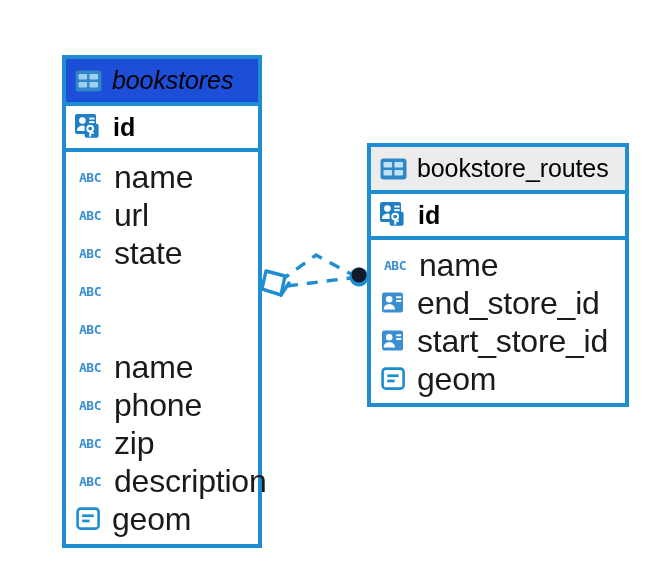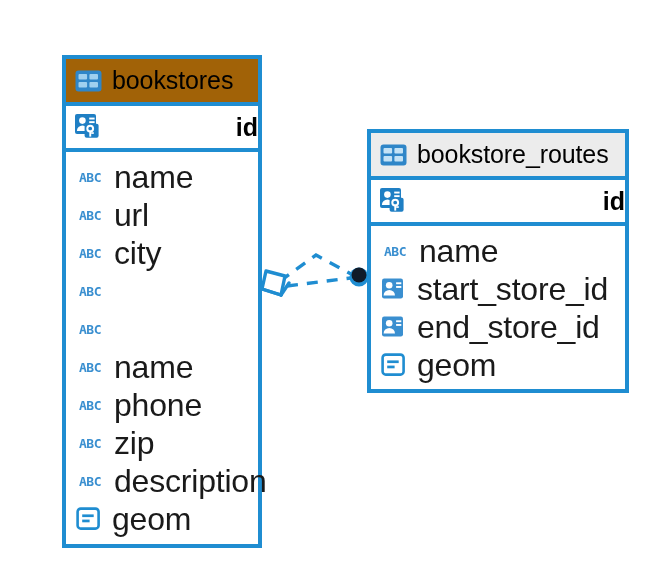--- a/index.html
+++ b/index.html
@@ -27,39 +27,38 @@
     background: #ffffff;
   }
   .entity-header {
     display: flex;
     align-items: center;
     box-sizing: border-box;
     height: 47px;
     padding-left: 9px;
     border-bottom: 4px solid #1f8dd1;
   }
-  .entity-header.selected { background: #a16207; }
+  .entity-header.selected { background: #1d4ed8; font-style: italic; }
   .entity-header.normal   { background: #ececec; }
   .entity-title {
     font-size: 25px;
     color: #000000;
     margin-left: 10px;
     white-space: nowrap;
     letter-spacing: -0.1px;
   }
 
   .pk-row {
     display: flex;
     align-items: center;
     box-sizing: border-box;
     height: 46px;
     padding-left: 9px;
     border-bottom: 4px solid #1f8dd1;
     background: #ffffff;
-    justify-content: space-between;
   }
   .pk-label {
     font-size: 25px;
     font-weight: bold;
     color: #000000;
     margin-left: 10px;
     white-space: nowrap;
   }
 
   .fields { padding: 6px 0 7px 0; }
@@ -174,21 +173,21 @@
       <div class="field-row">
         <span class="icon icon-abc">
             <span class="abc-text">ABC</span>
           </span>
         <span class="field-label">url</span>
       </div>
       <div class="field-row">
         <span class="icon icon-abc">
             <span class="abc-text">ABC</span>
           </span>
-        <span class="field-label">city</span>
+        <span class="field-label">state</span>
       </div>
       <div class="field-row">
         <span class="icon icon-abc">
             <span class="abc-text">ABC</span>
           </span>
       </div>
       <div class="field-row">
         <span class="icon icon-abc">
             <span class="abc-text">ABC</span>
           </span>
@@ -223,21 +222,21 @@
             <rect x="1.6" y="1.6" width="21" height="20" rx="3.2" fill="#ffffff" stroke="#1f8dd1" stroke-width="2.6"></rect>
             <rect x="6.2" y="7.4" width="11.5" height="2.7" fill="#1f8dd1"></rect>
             <rect x="6.2" y="12.6" width="7.4" height="2.7" fill="#1f8dd1"></rect>
           </svg>
         </span>
         <span class="field-label">geom</span>
       </div>
     </div>
   </div>
 
-  <div class="entity" style="left:367px; top:129px; width:262px; height:264px;">
+  <div class="entity" style="left:367px; top:143px; width:262px; height:264px;">
 
     <div class="entity-header normal">
       <span class="icon">
         <svg width="27" height="22" viewBox="0 0 27 22" xmlns="http://www.w3.org/2000/svg">
           <rect x="0.5" y="0.5" width="26" height="21" rx="3" fill="#2f86c8"></rect>
           <rect x="3.5" y="4" width="8.6" height="5.6" rx="1" fill="#c3e2f6"></rect>
           <rect x="14.4" y="4" width="8.6" height="5.6" rx="1" fill="#c3e2f6"></rect>
           <rect x="3.5" y="12" width="8.6" height="5.6" rx="1" fill="#c3e2f6"></rect>
           <rect x="14.4" y="12" width="8.6" height="5.6" rx="1" fill="#c3e2f6"></rect>
         </svg>
@@ -272,33 +271,33 @@
       <div class="field-row">
         <span class="icon">
           <svg width="26" height="24" viewBox="0 0 26 24" xmlns="http://www.w3.org/2000/svg">
             <rect x="1" y="1.5" width="21" height="20" rx="2.2" fill="#3a8fd0"></rect>
             <circle cx="8.2" cy="8.2" r="3.3" fill="#ffffff"></circle>
             <path d="M 2.6 18.6 a 5.7 5.7 0 0 1 11.4 0 Z" fill="#ffffff"></path>
             <rect x="15.1" y="5.3" width="5.2" height="1.9" fill="#ffffff"></rect>
             <rect x="15.1" y="9" width="5.2" height="1.9" fill="#ffffff"></rect>
           </svg>
         </span>
-        <span class="field-label">start_store_id</span>
+        <span class="field-label">end_store_id</span>
       </div>
       <div class="field-row">
         <span class="icon">
           <svg width="26" height="24" viewBox="0 0 26 24" xmlns="http://www.w3.org/2000/svg">
             <rect x="1" y="1.5" width="21" height="20" rx="2.2" fill="#3a8fd0"></rect>
             <circle cx="8.2" cy="8.2" r="3.3" fill="#ffffff"></circle>
             <path d="M 2.6 18.6 a 5.7 5.7 0 0 1 11.4 0 Z" fill="#ffffff"></path>
             <rect x="15.1" y="5.3" width="5.2" height="1.9" fill="#ffffff"></rect>
             <rect x="15.1" y="9" width="5.2" height="1.9" fill="#ffffff"></rect>
           </svg>
         </span>
-        <span class="field-label">end_store_id</span>
+        <span class="field-label">start_store_id</span>
       </div>
       <div class="field-row">
         <span class="icon">
           <svg width="26" height="24" viewBox="0 0 26 24" xmlns="http://www.w3.org/2000/svg">
             <rect x="1.6" y="1.6" width="21" height="20" rx="3.2" fill="#ffffff" stroke="#1f8dd1" stroke-width="2.6"></rect>
             <rect x="6.2" y="7.4" width="11.5" height="2.7" fill="#1f8dd1"></rect>
             <rect x="6.2" y="12.6" width="7.4" height="2.7" fill="#1f8dd1"></rect>
           </svg>
         </span>
         <span class="field-label">geom</span>

